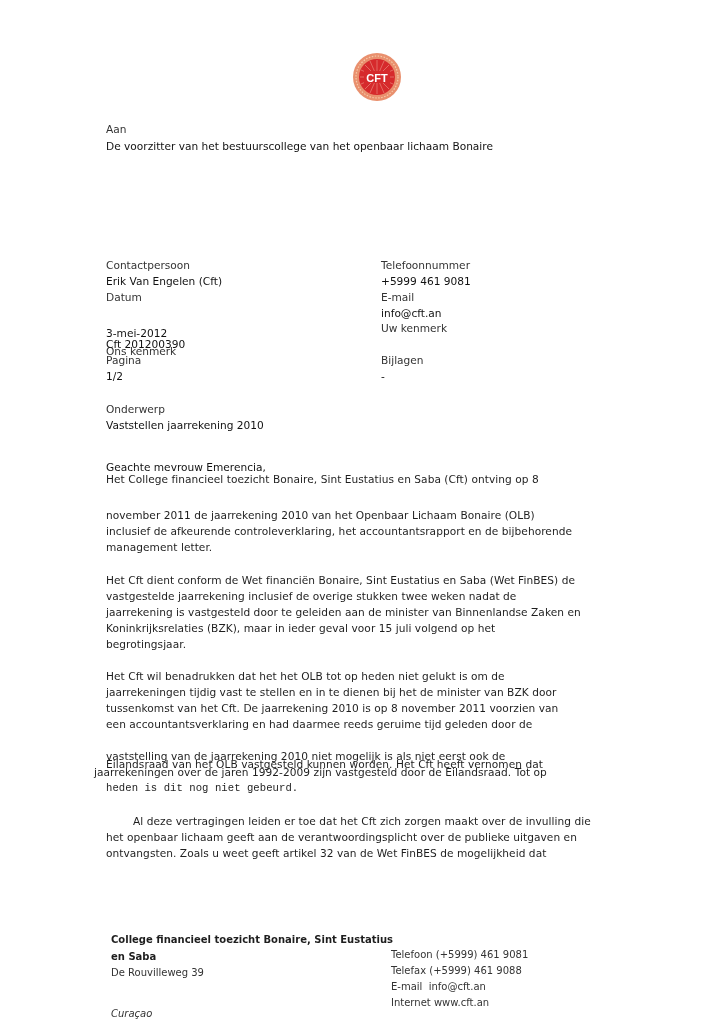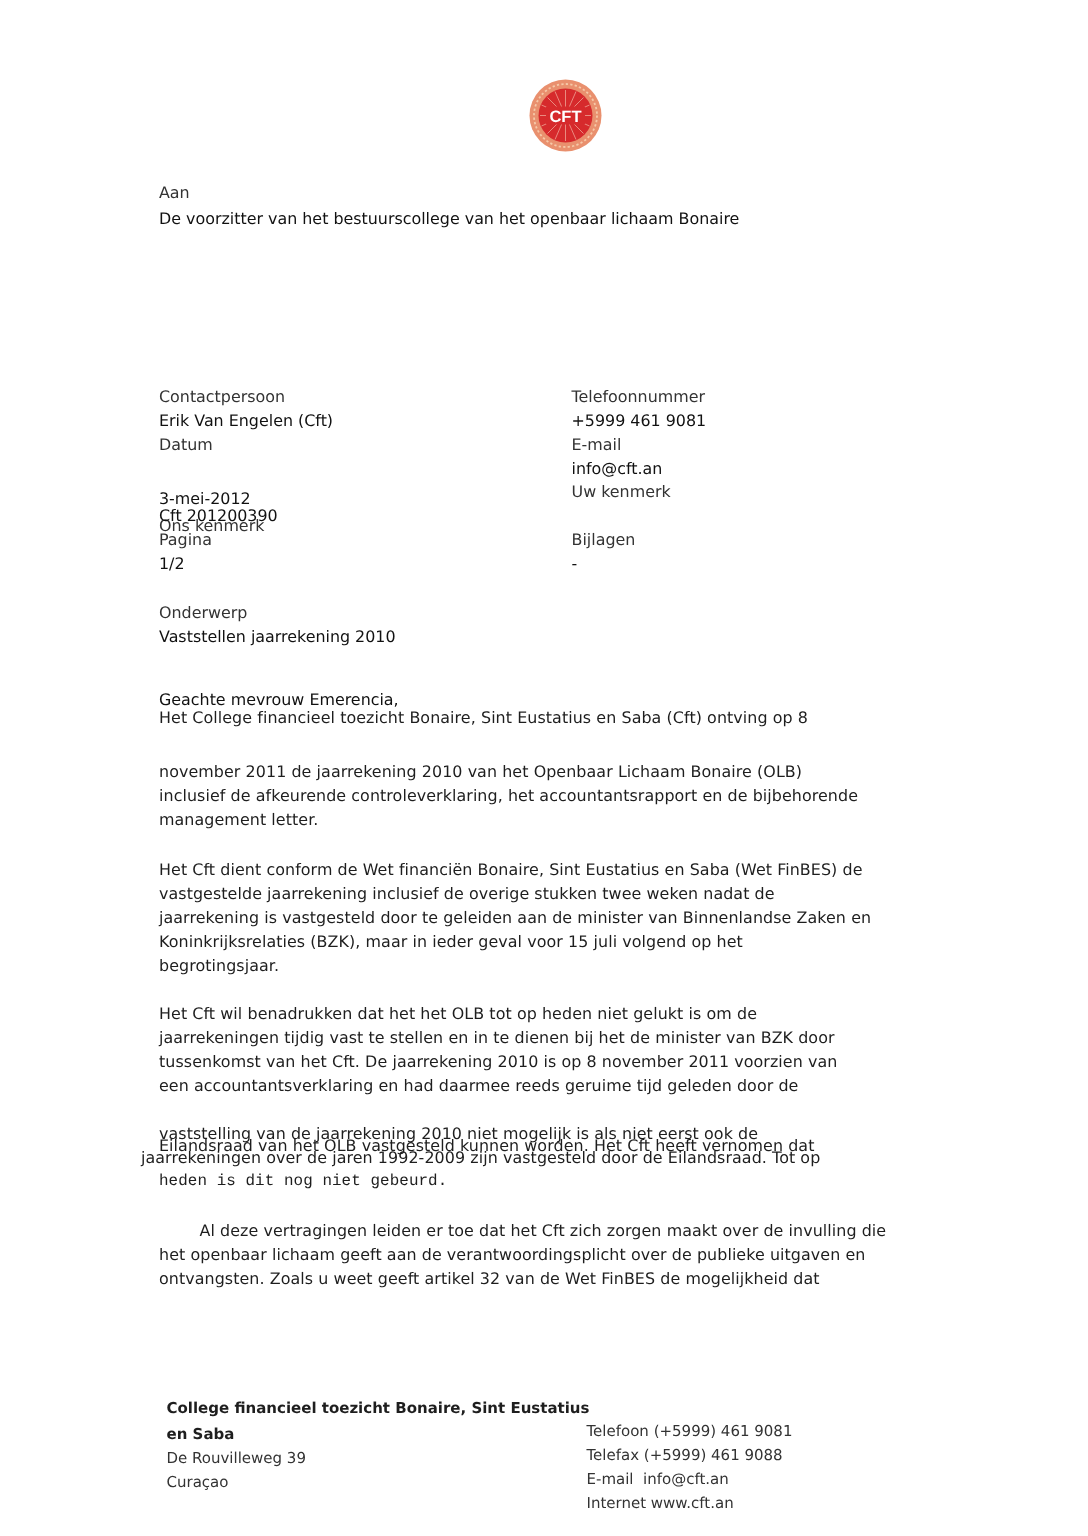--- a/index.html
+++ b/index.html
@@ -98,20 +98,20 @@
 <div class="para">
   <div class="line" style="left:89px; top:813px;margin-left:44px;">Al deze vertragingen leiden er toe dat het Cft zich zorgen maakt over de invulling die</div>
   <div class="line" style="left:106px; top:829px;">het openbaar lichaam geeft aan de verantwoordingsplicht over de publieke uitgaven en</div>
   <div class="line" style="left:106px; top:845px;">ontvangsten. Zoals u weet geeft artikel 32 van de Wet FinBES de mogelijkheid dat</div>
 </div>
 
 <div>
   <div class="line bold" style="left:111px; top:932px; font-size:10px;">College financieel toezicht Bonaire, Sint Eustatius</div>
   <div class="line bold" style="left:111px; top:949px; font-size:10px;">en Saba</div>
   <div class="line label" style="left:111px; top:965px; font-size:10px;">De Rouvilleweg 39</div>
-  <div class="line label" style="left:111px; top:981px; font-size:10px;">Curaçao</div>
+  <div class="line label" style="left:111px; top:1006px; font-size:10px;font-style:italic;">Curaçao</div>
 </div>
 <div class="footer-contact">
   <div class="line" style="left:391px; top:947px; font-size:10px;">Telefoon (+5999) 461 9081</div>
   <div class="line" style="left:391px; top:963px; font-size:10px;">Telefax (+5999) 461 9088</div>
   <div class="line" style="left:391px; top:979px; font-size:10px; white-space:pre;">E-mail  info@cft.an</div>
   <div class="line" style="left:391px; top:995px; font-size:10px;">Internet www.cft.an</div>
 </div>
 
 </body></html>

